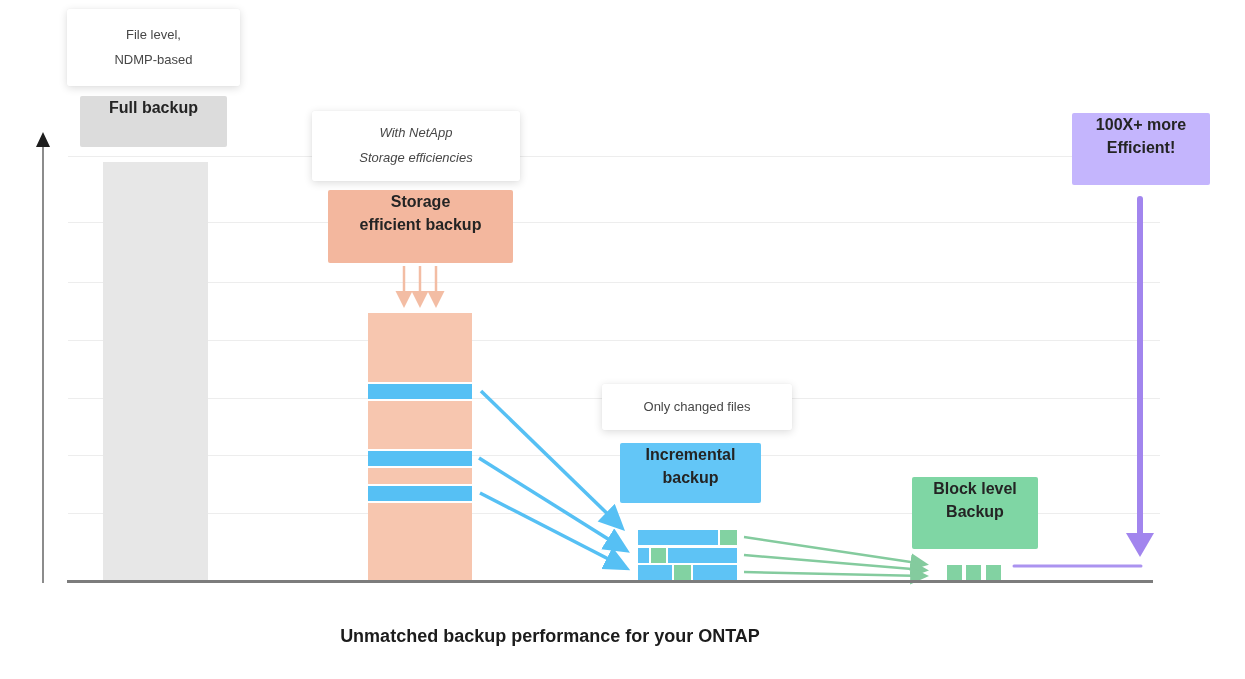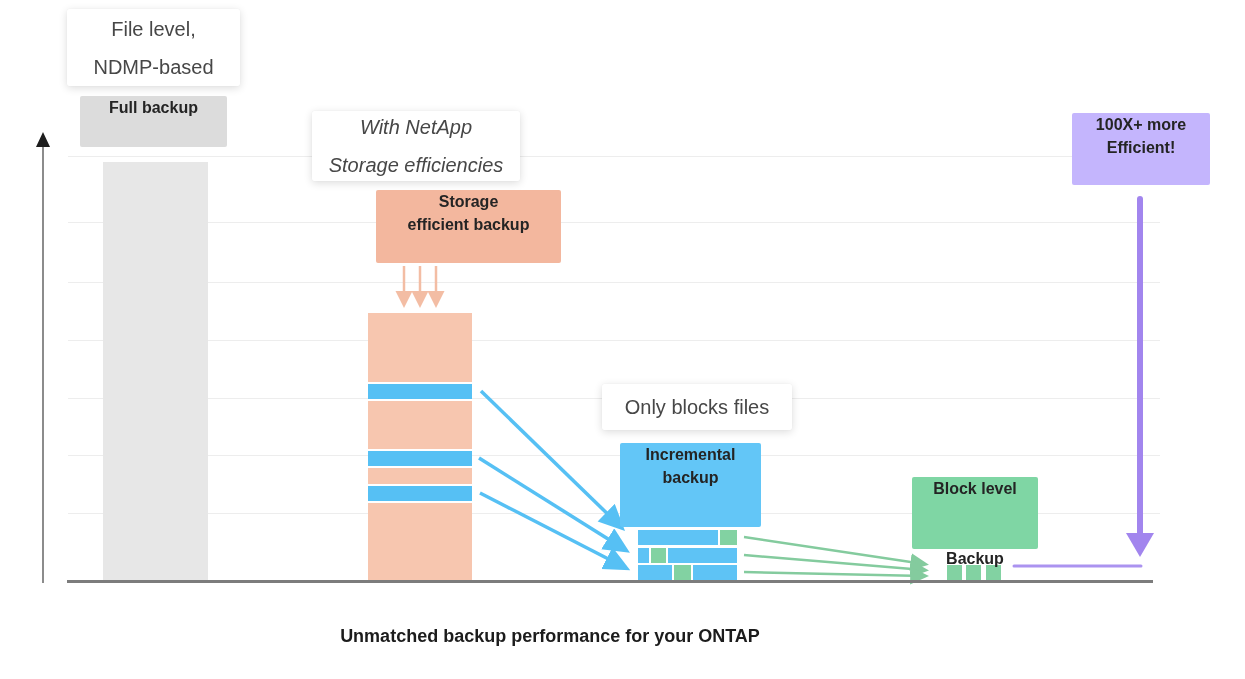--- a/index.html
+++ b/index.html
@@ -12,28 +12,28 @@
   .bar{position:absolute;}
   .gray-bar{left:103px;top:162px;width:105px;height:419px;background:#e7e7e7;}
 
   .seg{position:absolute;left:368px;width:104px;}
   .seg.salmon{background:#f7c6af;}
   .seg.blue{background:#56c0f4;}
 
   .chip{position:absolute;display:flex;flex-direction:column;align-items:center;justify-content:flex-start;
         font-weight:bold;font-size:16px;color:#242424;text-align:center;line-height:1.45;border-radius:2px;}
   .chip-full{left:80px;top:96px;width:147px;height:51px;background:#dcdcdc;}
-  .chip-storage{left:328px;top:190px;width:185px;height:73px;background:#f3b79e;margin-left:48px;}
-  .chip-incremental{left:620px;top:443px;width:141px;height:84px;background:#63c6f7;}
-  .chip-block{left:912px;top:477px;width:126px;height:72px;background:#7fd6a4;gap:47px;}
+  .chip-storage{left:328px;top:190px;width:185px;height:73px;background:#f3b79e;}
+  .chip-incremental{left:620px;top:443px;width:141px;height:60px;background:#63c6f7;}
+  .chip-block{left:912px;top:477px;width:126px;height:72px;background:#7fd6a4;}
   .chip-efficiency{left:1072px;top:113px;width:138px;height:72px;background:#c4b5fd;}
 
   .card{position:absolute;background:#ffffff;box-shadow:0 2px 8px rgba(0,0,0,0.14),0 0 1px rgba(0,0,0,0.08);
         display:flex;flex-direction:column;align-items:center;justify-content:center;
-        font-size:20px;color:#474747;text-align:center;line-height:1.9;border-radius:2px;}
+        font-size:13px;color:#474747;text-align:center;line-height:1.9;border-radius:2px;}
   .card-filelevel{left:67px;top:9px;width:173px;height:77px;}
   .card-netapp{left:312px;top:111px;width:208px;height:70px;font-style:italic;}
   .card-files{left:602px;top:384px;width:190px;height:46px;line-height:1.2;}
   .card-blocks{left:865px;top:413px;width:218px;height:49px;line-height:1.2;}
 
   .cell{position:absolute;height:15px;}
   .cell.blue{background:#5ec3f5;}
   .cell.green{background:#82d2a2;}
 
   .overlay{position:absolute;left:0;top:0;pointer-events:none;}
@@ -124,21 +124,21 @@
 
   <div class="card card-filelevel">
     <span>File level,</span>
     <span>NDMP-based</span>
   </div>
   <div class="card card-netapp">
     <span>With NetApp</span>
     <span>Storage efficiencies</span>
   </div>
   <div class="card card-files">
-    <span>Only blocks files</span>
+    <span>Only changed files</span>
   </div>
 
   <div class="chip chip-full">
     <span>Full backup</span>
   </div>
   <div class="chip chip-storage">
     <span>Storage</span>
     <span>efficient backup</span>
   </div>
   <div class="chip chip-incremental">

